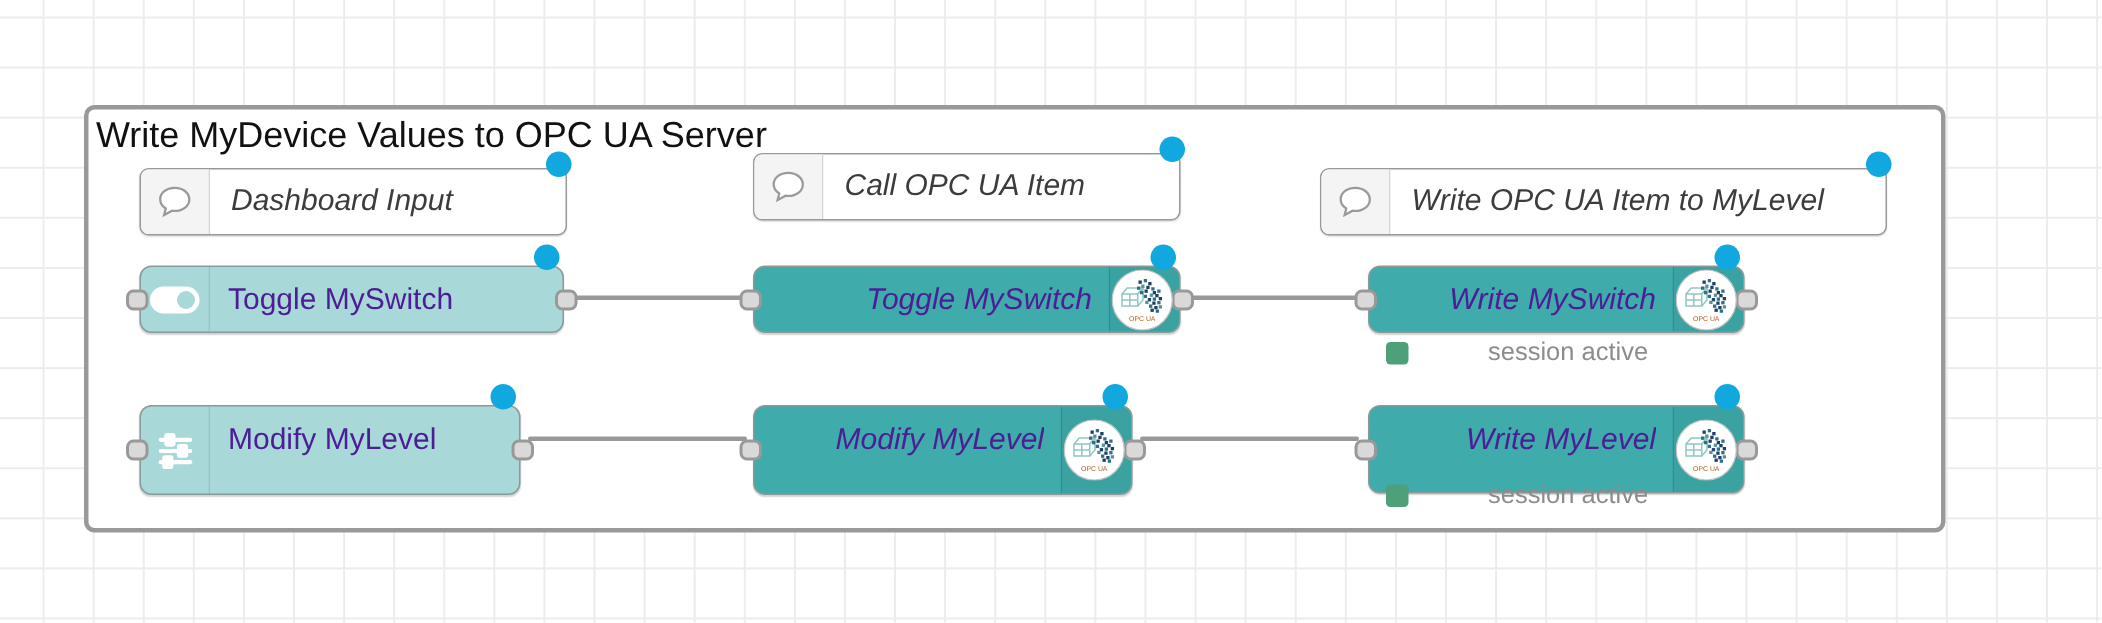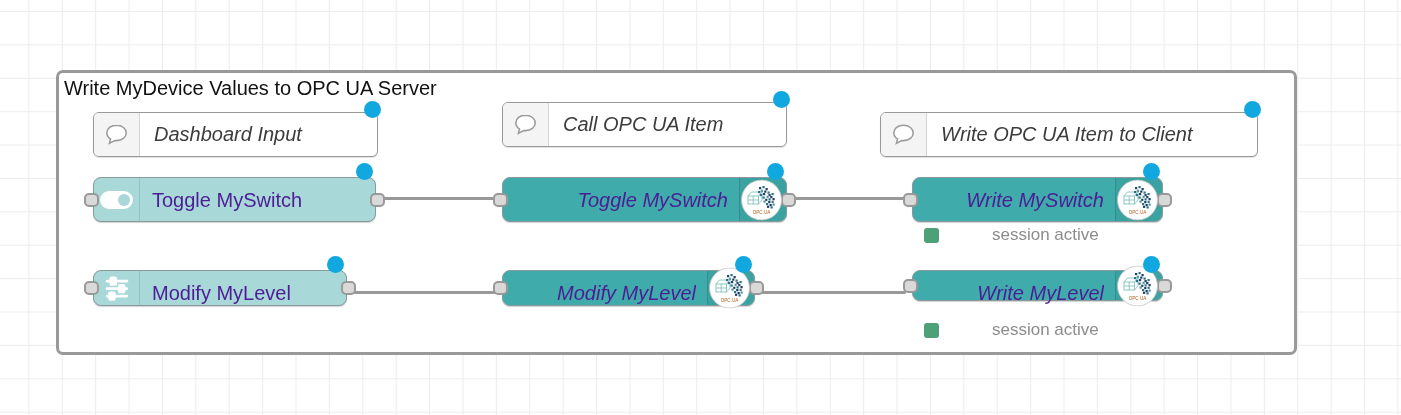--- a/index.html
+++ b/index.html
@@ -11,40 +11,40 @@
     background-image:linear-gradient(#ececec 1px, transparent 1px),
                      linear-gradient(90deg,#ececec 1px, transparent 1px);
     background-size:33.4px 33.4px;
     background-position:-5px 11px;
   }
   .group{
     position:absolute;left:56px;top:70px;width:1241px;height:285px;
     background:#ffffff;border:3px solid #999999;border-radius:7px;z-index:1;
   }
   .group-title{
-    position:absolute;left:5px;top:4px;font-size:20px;color:#111;white-space:nowrap;
+    position:absolute;left:5px;top:4px;font-size:24px;color:#111;white-space:nowrap;
   }
   .wire{position:absolute;height:3px;background:#999999;z-index:2;border-radius:2px;}
 
   .comment{
     position:absolute;height:45px;background:#ffffff;border:1px solid #999999;
     border-radius:6px;z-index:3;box-shadow:0 1px 1px rgba(0,0,0,0.12);
   }
   .comment .icon-region{
     position:absolute;left:0;top:0;bottom:0;width:46px;background:#f4f4f4;
     border-right:1px solid #d4d4d4;border-radius:5px 0 0 5px;
     display:flex;align-items:center;justify-content:center;
   }
   .comment .label{
     position:absolute;left:60px;right:10px;top:0;line-height:43px;
     font-size:20px;font-style:italic;color:#3c3c3c;white-space:nowrap;overflow:hidden;
   }
 
   .node{
-    position:absolute;height:36px;border:1px solid #8a9a9a;border-radius:8px;z-index:3;
+    position:absolute;height:60px;border:1px solid #8a9a9a;border-radius:8px;z-index:3;
     box-shadow:0 1px 1px rgba(0,0,0,0.18);
   }
   .node.ui{background:#a8d8d8;}
   .node.opc{background:#3fabab;}
   .shadeL{
     position:absolute;left:0;top:0;bottom:0;width:46px;
     border-right:1px solid rgba(0,0,0,0.10);border-radius:7px 0 0 7px;
     display:flex;align-items:center;justify-content:center;
   }
   .shadeR{
@@ -176,21 +176,21 @@
     <span class="label">Call OPC UA Item</span>
     <span class="changed-dot"></span>
   </div>
 
   <div class="comment" style="left:880px;top:112px;width:378px;">
     <span class="icon-region">
       <svg width="27" height="27">
           <use href="#sym-bubble"></use>
         </svg>
     </span>
-    <span class="label">Write OPC UA Item to Client</span>
+    <span class="label">Write OPC UA Item to MyLevel</span>
     <span class="changed-dot"></span>
   </div>
 
   <div class="node ui" style="left:93px;top:177px;width:283px;height:45px;">
     <span class="port in"></span>
     <span class="shadeL">
         <span class="pill"></span>
       </span>
     <span class="label">Toggle MySwitch</span>
     <span class="port out"></span>
@@ -240,21 +240,21 @@
     <span class="port in"></span>
     <span class="shadeR"></span>
     <span class="label">Modify MyLevel</span>
     <span class="port out"></span>
     <svg class="opcua-badge">
         <use href="#sym-opcua"></use>
       </svg>
     <span class="changed-dot"></span>
   </div>
 
-  <div class="node opc" style="left:912px;top:270px;width:251px;height:31px;">
+  <div class="node opc" style="left:912px;top:270px;width:251px;height:59px;">
     <span class="port in"></span>
     <span class="shadeR"></span>
     <span class="label">Write MyLevel</span>
     <span class="port out"></span>
     <svg class="opcua-badge">
         <use href="#sym-opcua"></use>
       </svg>
     <span class="changed-dot"></span>
   </div>
 

